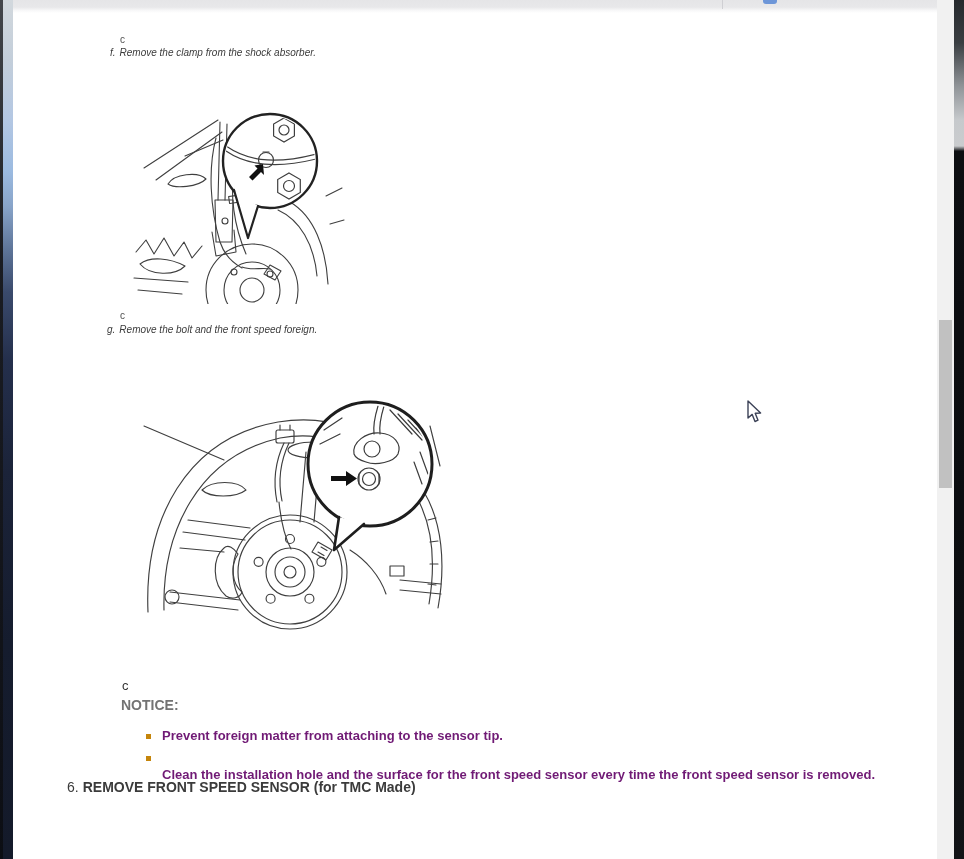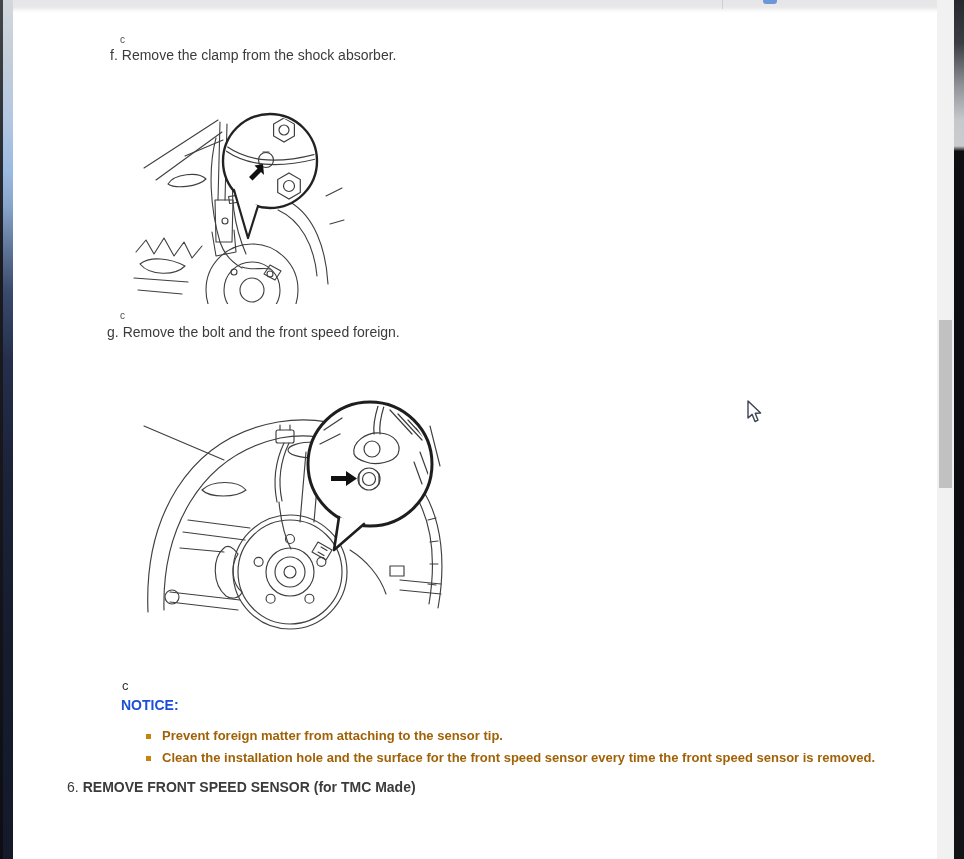--- a/index.html
+++ b/index.html
@@ -22,25 +22,25 @@
   .top-bar-sep{position:absolute;left:709px;top:0;width:1px;height:9px;background:#cfcfd3;}
   .top-nub{position:absolute;left:750px;top:0;width:14px;height:4px;
     background:#6d96d8;border-radius:0 0 3px 3px;}
   .scroll-track{position:absolute;left:937px;top:0;width:17px;height:859px;background:#f1f1f1;}
   .scroll-thumb{position:absolute;left:2px;top:320px;width:13px;height:168px;background:#c1c1c1;}
 
   
   .doc{position:absolute;left:13px;top:0;width:924px;height:859px;background:#fff;color:#3b3b3b;}
   .marker-small{position:absolute;font-size:10px;color:#4f4f4f;}
   .marker-large{position:absolute;font-size:13px;color:#333;}
-  .step-line{position:absolute;font-size:14px;color:#3b3b3b;white-space:nowrap;}
+  .step-line{position:absolute;font-size:10px;color:#3b3b3b;white-space:nowrap;font-style:italic;}
   .step-line .lbl{margin-right:4px;}
   .figure{position:absolute;}
-  .notice-head{position:absolute;font-size:14px;font-weight:bold;color:#1d4ed8;}
-  .notice-item{position:absolute;font-size:13px;font-weight:bold;color:#a16207;white-space:nowrap;}
+  .notice-head{position:absolute;font-size:14px;font-weight:bold;color:#737373;}
+  .notice-item{position:absolute;font-size:13px;font-weight:bold;color:#701a75;white-space:nowrap;}
   .bullet-sq{position:absolute;width:5px;height:5px;background:#c5850b;}
   .step-six{position:absolute;font-size:14px;color:#3b3b3b;white-space:nowrap;}
   .step-six .num{font-weight:normal;margin-right:4px;}
   .step-six .ttl{font-weight:bold;}
   .cursor{position:absolute;left:747px;top:400px;}
 </style>
 </head>
 <body>
 
 <div class="page">
@@ -174,21 +174,21 @@
     </div>
 
     <span class="marker-large" style="left:109px;top:678px;">c</span>
 
     <div class="notice-head" style="left:108px;top:697px;">NOTICE:</div>
 
     <span class="bullet-sq" style="left:133px;top:734px;"></span>
     <div class="notice-item" style="left:149px;top:728px;">Prevent foreign matter from attaching to the sensor tip.</div>
 
     <span class="bullet-sq" style="left:133px;top:756px;"></span>
-    <div class="notice-item" style="left:149px;top:750px;">Clean the installation hole and the surface for the front speed sensor every time the front speed sensor is removed.</div>
+    <div class="notice-item" style="left:149px;top:767px;">Clean the installation hole and the surface for the front speed sensor every time the front speed sensor is removed.</div>
 
     <div class="step-six" style="left:54px;top:779px;">
       <span class="num">6.</span><span class="ttl">REMOVE FRONT SPEED SENSOR (for TMC Made)</span>
     </div>
 
   </div>
 
   <div class="top-bar">
     <div class="top-bar-sep"></div>
     <div class="top-nub"></div>

